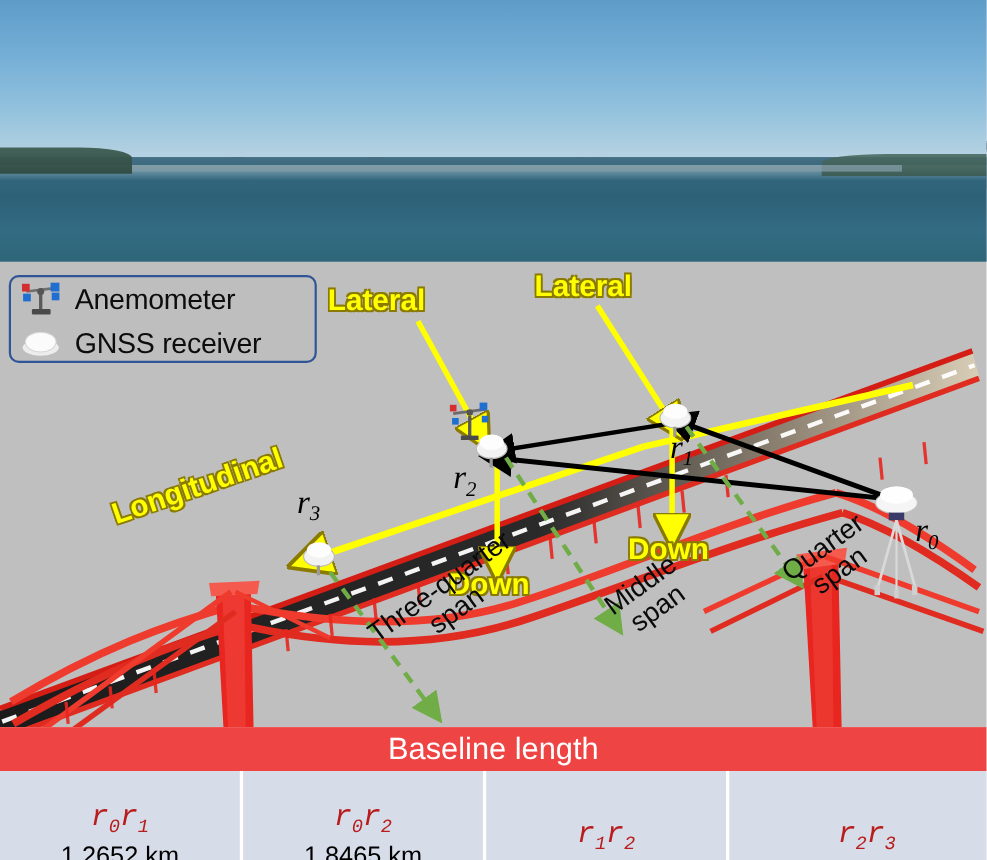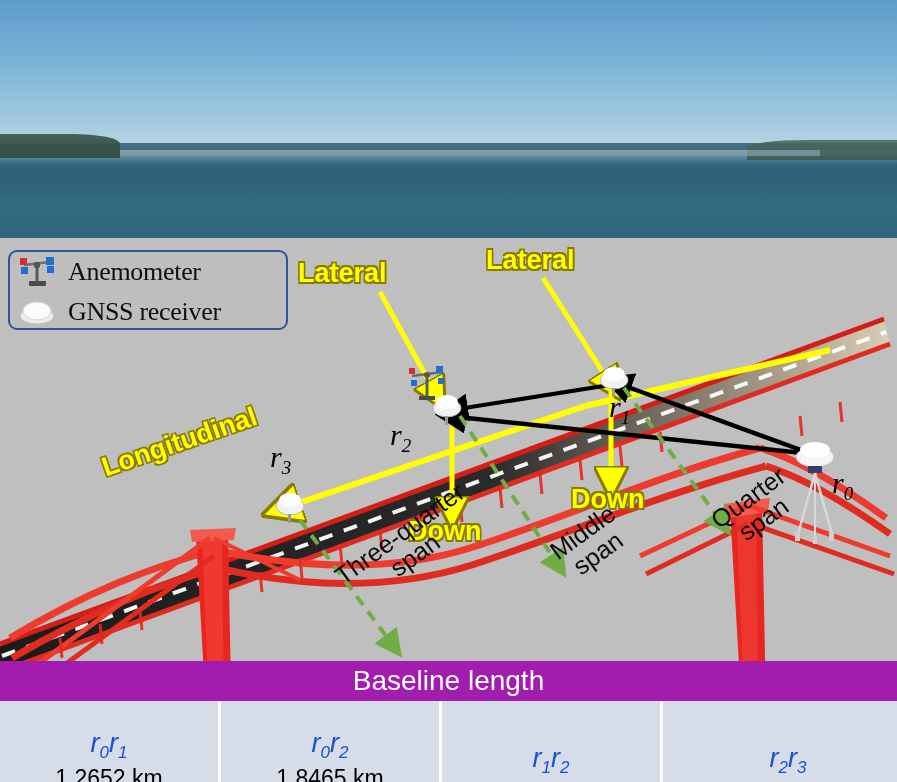--- a/index.html
+++ b/index.html
@@ -21,41 +21,41 @@
        background:linear-gradient(180deg,#4a6b62,#3b5a50);border-radius:40% 0 0 0;opacity:.9;}
   .far-shore{position:absolute;left:120px;top:150px;width:700px;height:6px;background:#7f9aa4;opacity:.8;}
 
   
   #diagram{position:absolute;left:0;top:238px;width:897px;height:423px;background:#bfbfbf;overflow:hidden;}
   #diagram svg{position:absolute;left:0;top:0;}
 
   .legend-box{position:absolute;left:8px;top:12px;width:280px;height:80px;
       border:2px solid #2f5597;border-radius:9px;background:#bebebe;box-sizing:border-box;}
   .legend-row{display:flex;align-items:center;height:40px;padding-left:6px;}
-  .legend-label{font-size:26px;color:#0d0d0d;font-family:Liberation Serif, serif;margin-left:10px;letter-spacing:-.3px;}
+  .legend-label{font-size:26px;color:#0d0d0d;font-family:Liberation Sans, sans-serif;margin-left:10px;letter-spacing:-.3px;}
   .ico{width:42px;height:34px;position:relative;flex:0 0 42px;}
 
   .lab{position:absolute;white-space:nowrap;}
   .lab-yellow{color:#ffff00;font-weight:bold;font-size:27px;
       font-family:"Liberation Sans",sans-serif;
       text-shadow:-1.6px -1.6px 0 #8a7a00,1.6px -1.6px 0 #8a7a00,-1.6px 1.6px 0 #8a7a00,1.6px 1.6px 0 #8a7a00;}
   .lab-r{color:#000;font-size:30px;font-family:"Liberation Serif",serif;font-style:italic;}
   .lab-r sub{font-size:19px;font-style:italic;}
   .lab-span{color:#0a0a0a;font-size:25px;font-family:"Liberation Sans",sans-serif;
       line-height:1.05;text-align:center;}
 
   
   #table{position:absolute;left:0;top:661px;width:897px;height:121px;background:#fff;}
-  .tbl-head{height:40px;background:#a21caf;color:#fff;display:flex;align-items:center;
+  .tbl-head{height:40px;background:#ef4444;color:#fff;display:flex;align-items:center;
       justify-content:center;font-size:28px;font-family:"Liberation Sans",sans-serif;}
   .tbl-body{display:flex;height:81px;background:#d6dce8;}
   .tbl-cell{flex:1 1 0;display:flex;flex-direction:column;align-items:center;
       justify-content:center;border-right:3px solid #ffffff;box-sizing:border-box;}
   .tbl-cell:last-child{border-right:none;padding-left:16px;}
-  .cell-pair{font-family:Liberation Sans, sans-serif;font-style:italic;font-size:27px;color:#1d4ed8;line-height:1;margin-top:39px;}
+  .cell-pair{font-family:Liberation Mono, monospace;font-style:italic;font-size:27px;color:#b91c1c;line-height:1;margin-top:39px;}
   .cell-pair sub{font-size:17px;}
   .cell-val{font-size:23px;color:#000;font-family:"Liberation Sans",sans-serif;margin-top:3px;}
 </style>
 </head>
 <body>
 
 <div id="page">
 
   <div id="photo">
     <div class="sky-grad"></div>
@@ -350,21 +350,21 @@
     <div class="lab lab-yellow" style="left:408px;top:278px;">Down</div>
     <div class="lab lab-yellow" style="left:571px;top:246px;">Down</div>
     <div class="lab lab-yellow" style="left:103px;top:215px;transform:rotate(-19deg);transform-origin:left center;">Longitudinal</div>
 
     <div class="lab lab-r" style="left:832px;top:228px;">
       <span>r</span><sub>0</sub>
     </div>
     <div class="lab lab-r" style="left:609px;top:152px;text-align:right;">
       <span>r</span><sub>1</sub>
     </div>
-    <div class="lab lab-r" style="left:390px;top:180px;">
+    <div class="lab lab-r" style="left:412px;top:180px;">
       <span>r</span><sub>2</sub>
     </div>
     <div class="lab lab-r" style="left:270px;top:202px;text-align:right;">
       <span>r</span><sub>3</sub>
     </div>
 
     <div class="lab lab-span" style="left:330px;top:330px;transform:rotate(-36deg);transform-origin:left top;">
       <div>Three-quarter</div>
       <div>span</div>
     </div>

